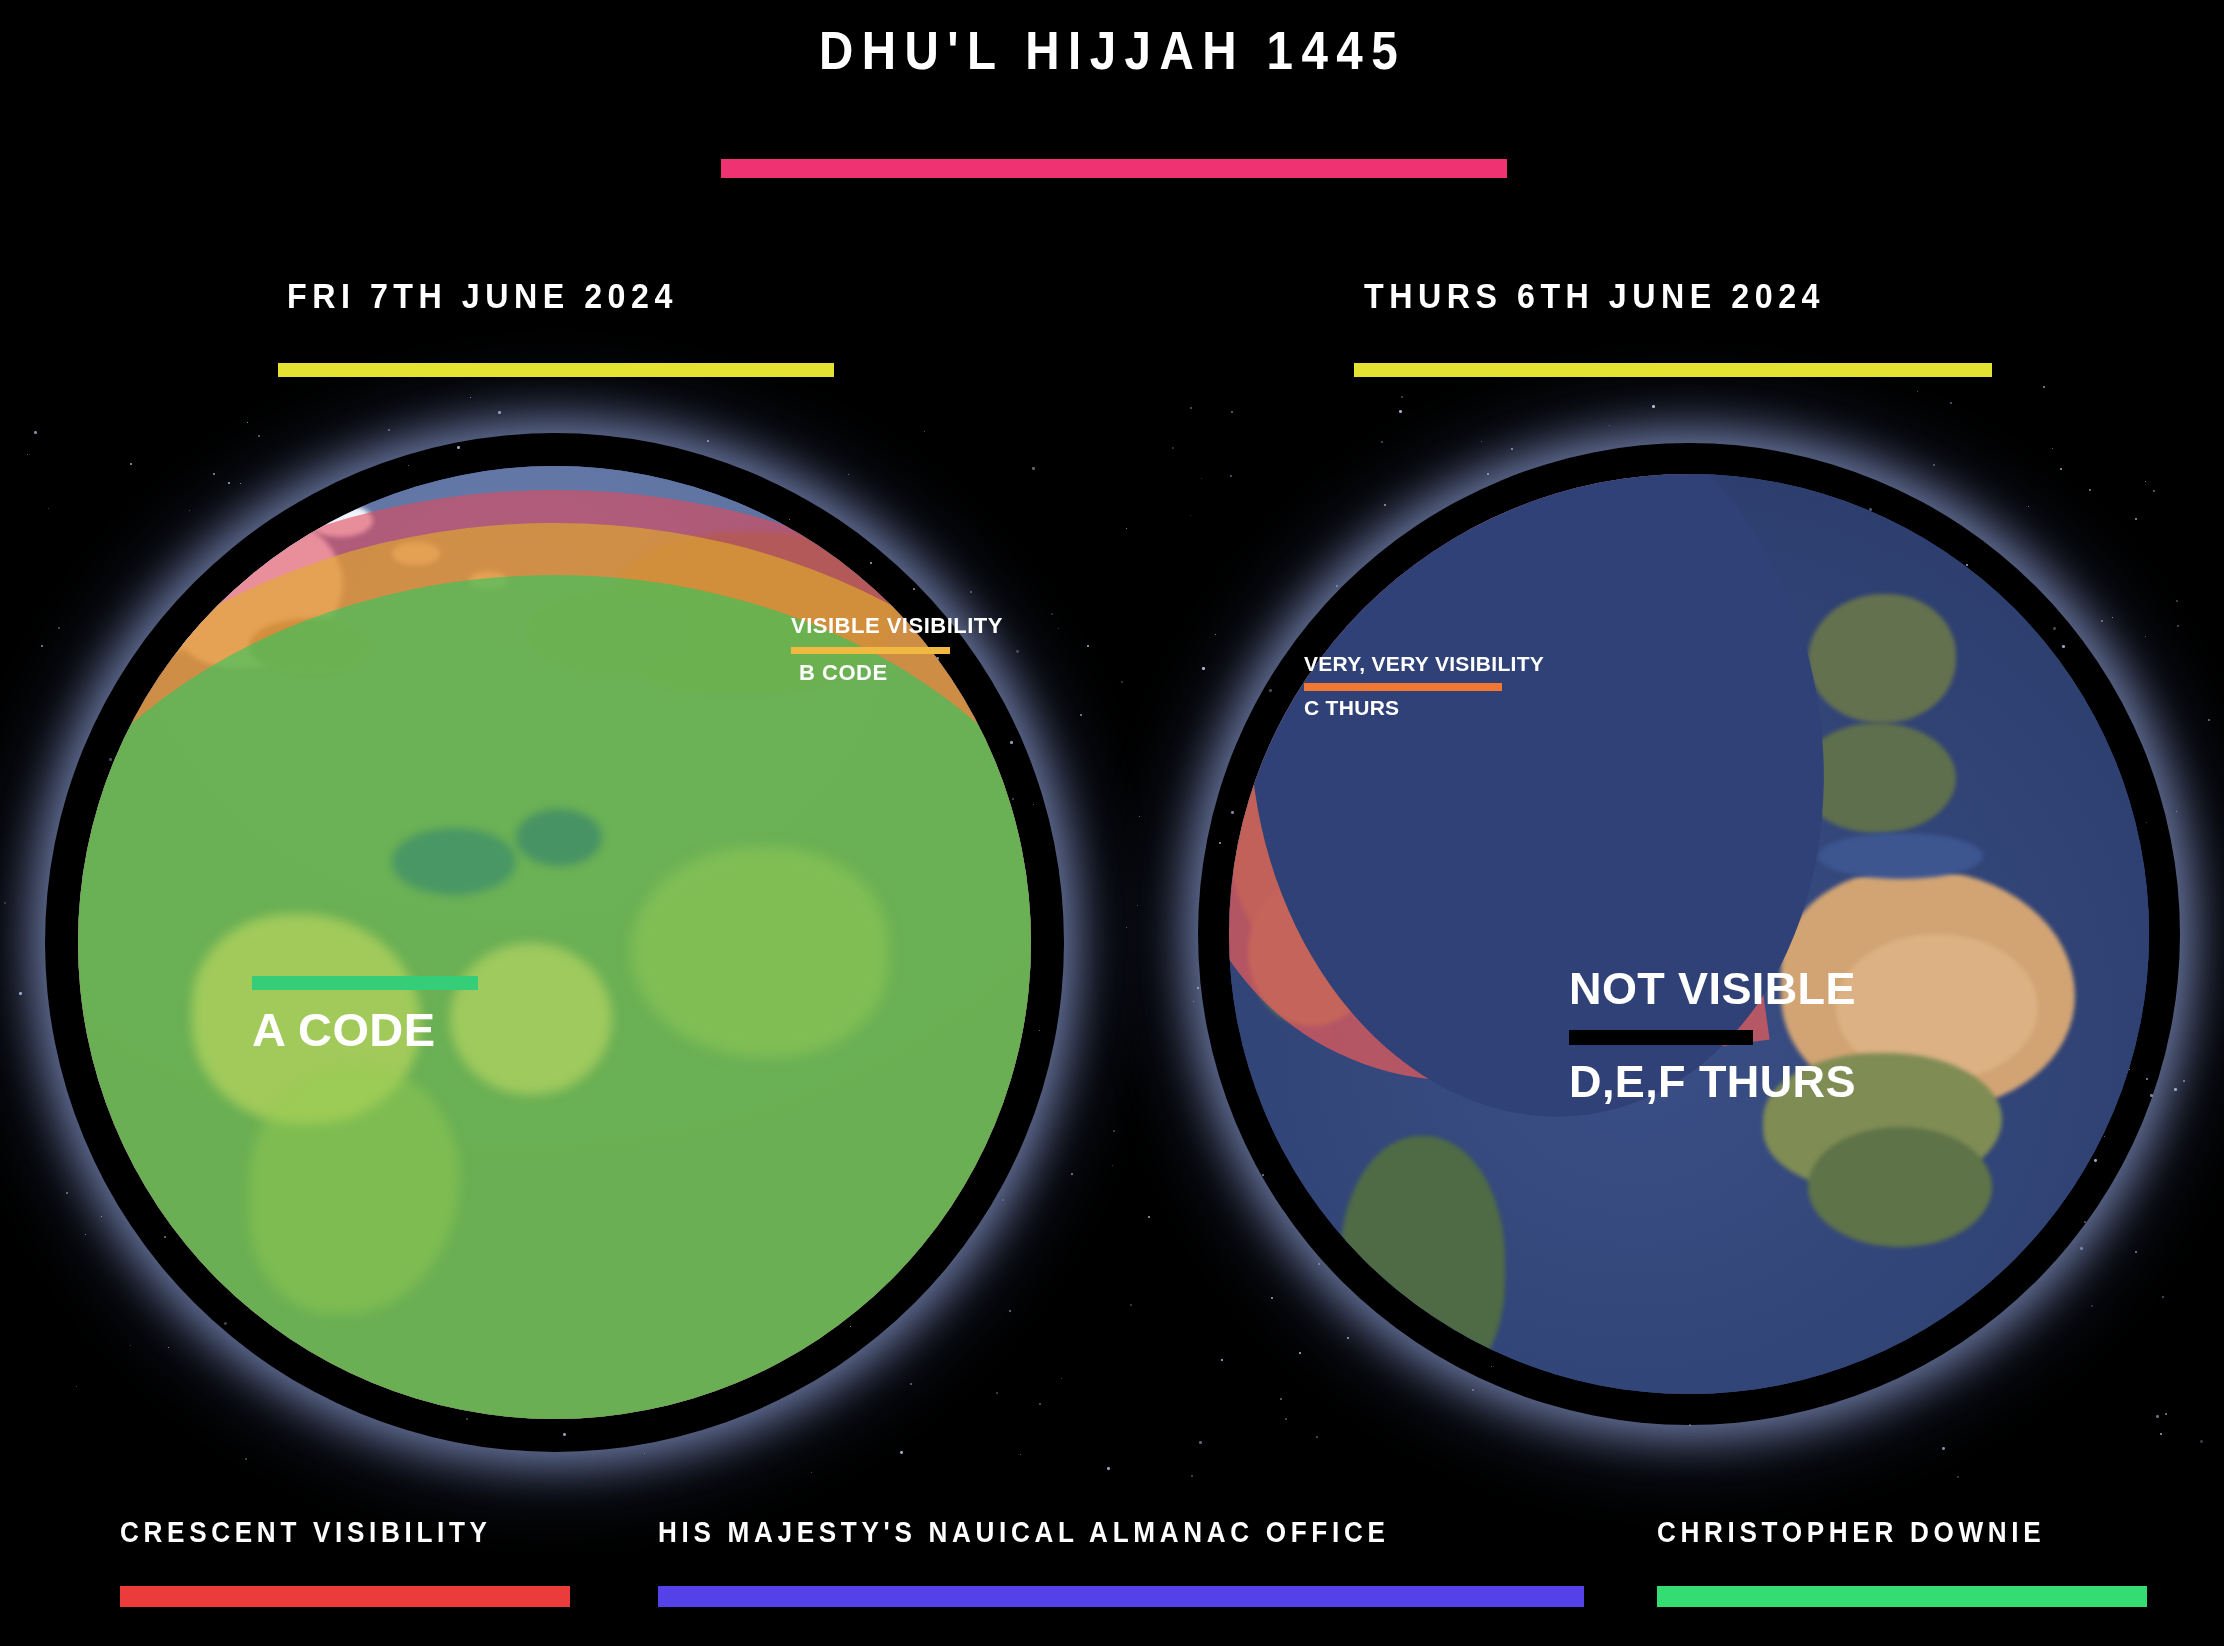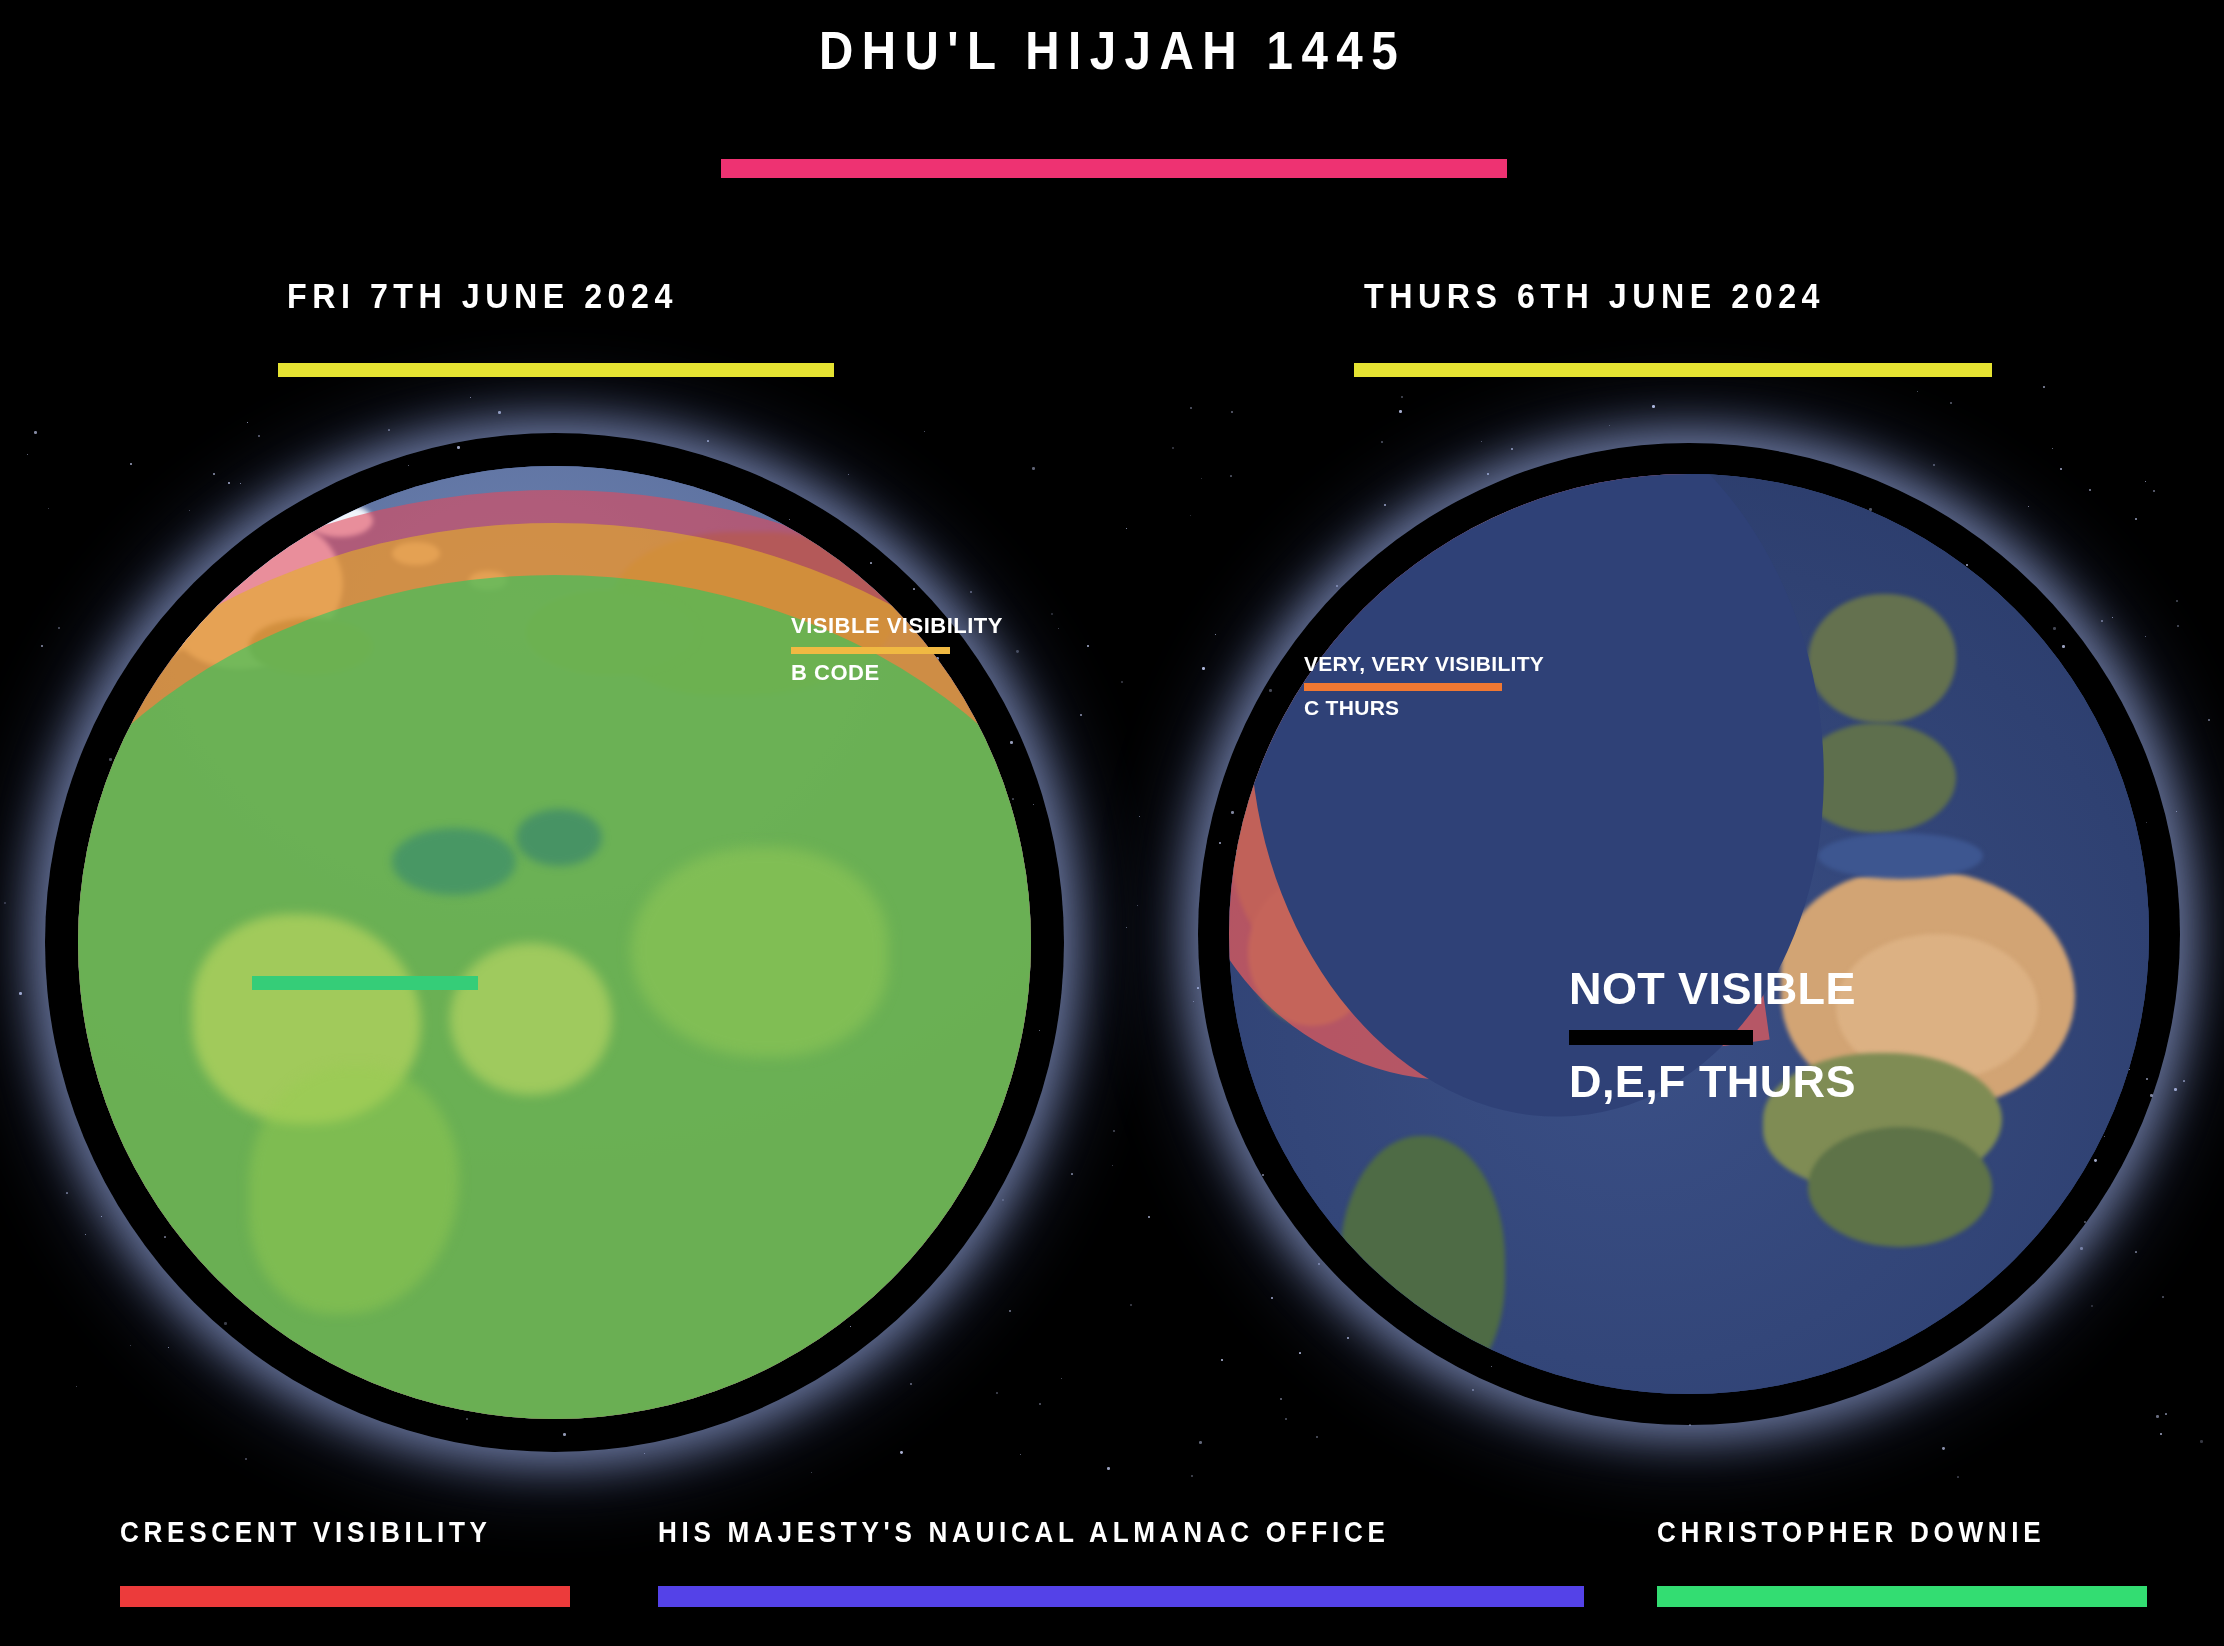--- a/index.html
+++ b/index.html
@@ -104,21 +104,21 @@
 
   
   .glabel{position:absolute;z-index:5;color:#fff;}
   .glabel .t1{font-weight:bold;white-space:nowrap;}
   .glabel .t2{font-weight:bold;white-space:nowrap;}
   .glabel .bar{display:block;}
 
   #lbl-b{left:791px;top:613px;}
   #lbl-b .t1{font-size:22px;letter-spacing:0.5px;}
   #lbl-b .bar{width:159px;height:7px;background:#f0b942;margin:7.8px 0 6px 0;}
-  #lbl-b .t2{font-size:22px;letter-spacing:0.5px;}
+  #lbl-b .t2{font-size:22px;letter-spacing:0.5px;margin-left:8px;}
 
   #lbl-a{left:252px;top:960px;}
   #lbl-a .t1{font-size:47px;letter-spacing:0.4px;}
   #lbl-a .bar{width:226px;height:14px;background:#35cd78;margin:15.6px 0 12px 0;}
   #lbl-a .t2{font-size:47px;letter-spacing:0.4px;}
 
   #lbl-c{left:1304px;top:652px;}
   #lbl-c .t1{font-size:21px;letter-spacing:0.3px;}
   #lbl-c .bar{width:198px;height:7.8px;background:#f07832;margin:7px 0 5.2px 0;}
   #lbl-c .t2{font-size:21px;letter-spacing:0.3px;}
@@ -572,20 +572,21 @@
 </div>
 
 <div class="glabel" id="lbl-b">
   <div class="t1">VISIBLE VISIBILITY</div>
   <span class="bar"></span>
   <div class="t2">B CODE</div>
 </div>
 
 <div class="glabel" id="lbl-a">
   <span class="bar"></span>
+  <div class="t2">A CODE</div>
 </div>
 
 <div class="glabel" id="lbl-c">
   <div class="t1">VERY, VERY VISIBILITY</div>
   <span class="bar"></span>
   <div class="t2">C THURS</div>
 </div>
 
 <div class="glabel" id="lbl-def">
   <div class="t1">NOT VISIBLE</div>

